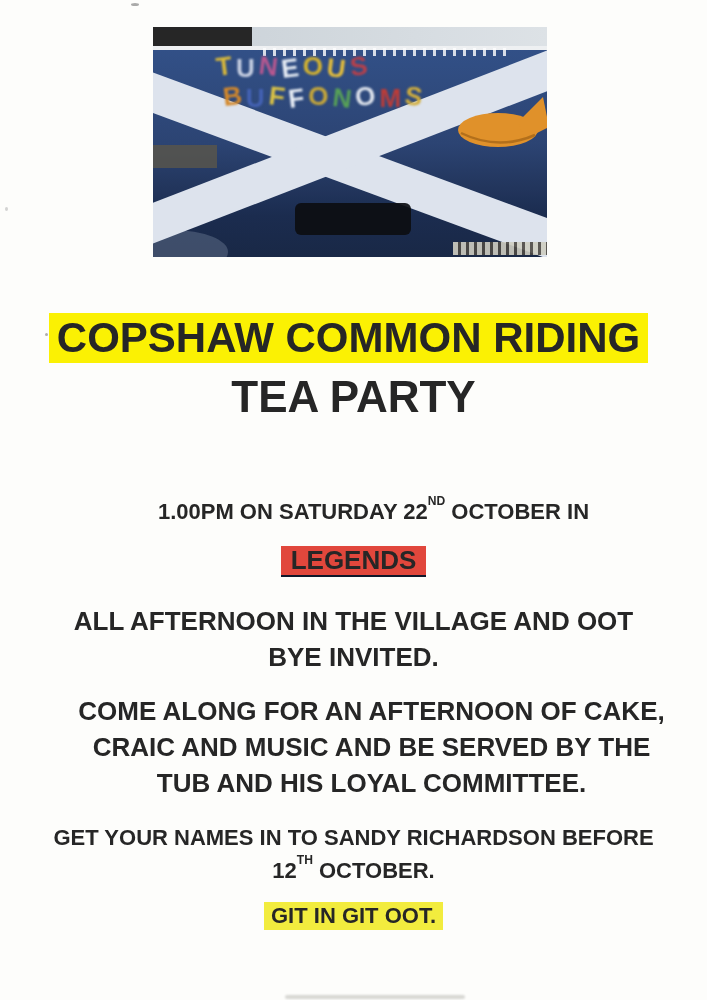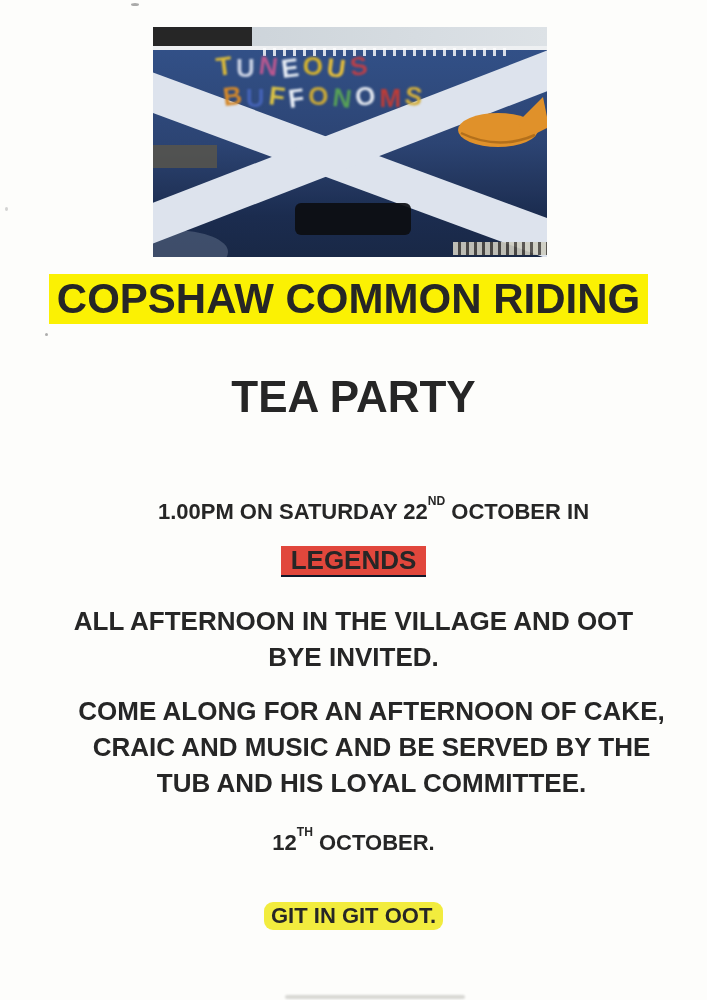--- a/index.html
+++ b/index.html
@@ -25,30 +25,30 @@
   }
   .lrow{position:absolute;display:flex;gap:4px;font-weight:700;filter:blur(.8px);}
   .lrow span{display:inline-block;line-height:1;}
   .lrow1{left:63px;top:26px;font-size:26px;}
   .lrow2{left:70px;top:56px;font-size:26px;}
 
   
   .tblock{position:absolute;left:0;right:0;text-align:center;}
   .title-wrap{top:274px;padding-right:10px;}
   .hl{display:inline-block;}
-  .hl-yellow{font-size:42px;line-height:48px;padding:1px 8px;}
+  .hl-yellow{font-size:42px;line-height:48px;padding:1px 8px;margin-top:39px;}
   .heading{top:371px;font-size:44px;line-height:52px;letter-spacing:0;}
   .when-line{top:490px;font-size:22px;line-height:34px;margin-left:40px;}
   .venue-line{top:546px;}
   .hl-red{font-size:26px;line-height:26px;padding:1px 10px 2px;border-bottom:2px solid #0f172a;}
   .invite{top:603px;font-size:26px;line-height:36px;}
   .come{top:693px;font-size:26px;line-height:36px;padding-left:36px;}
   .names{top:824px;font-size:22px;line-height:28px;}
   .footer-line{top:902px;}
-  .hl-yellow-soft{font-size:22px;line-height:23px;padding:2px 7px 3px;border-radius:9px;}
+  .hl-yellow-soft{font-size:22px;line-height:23px;padding:2px 7px 3px;}
   sup{font-size:55%;position:relative;top:-.5em;font-weight:700;}
 
   
   .speck{position:absolute;border-radius:50%;}
   .speck-a{left:131px;top:3px;width:8px;height:3px;background:#666;opacity:.55;}
   .speck-b{left:45px;top:333px;width:3px;height:3px;background:#999;opacity:.8;}
   .speck-c{left:5px;top:207px;width:3px;height:4px;background:#aaa;opacity:.5;}
   .smudge{left:285px;top:995px;width:180px;height:4px;background:#b9b9b3;opacity:.55;border-radius:2px;filter:blur(1px);}
 </style>
 </head>
@@ -129,20 +129,21 @@
     <div>BYE INVITED.</div>
   </div>
 
   <div class="tblock come">
     <div>COME ALONG FOR AN AFTERNOON OF CAKE,</div>
     <div>CRAIC AND MUSIC AND BE SERVED BY THE</div>
     <div>TUB AND HIS LOYAL COMMITTEE.</div>
   </div>
 
   <div class="tblock names">
+    <div>GET YOUR NAMES IN TO SANDY RICHARDSON BEFORE</div>
     <div>
       <span>12</span><sup>TH</sup><span> OCTOBER.</span>
     </div>
   </div>
 
   <div class="tblock footer-line">
     <span class="hl hl-yellow-soft" style="background-color: rgb(242, 236, 62);">GIT IN GIT OOT.</span>
   </div>
 
   <div class="speck speck-a"></div>

